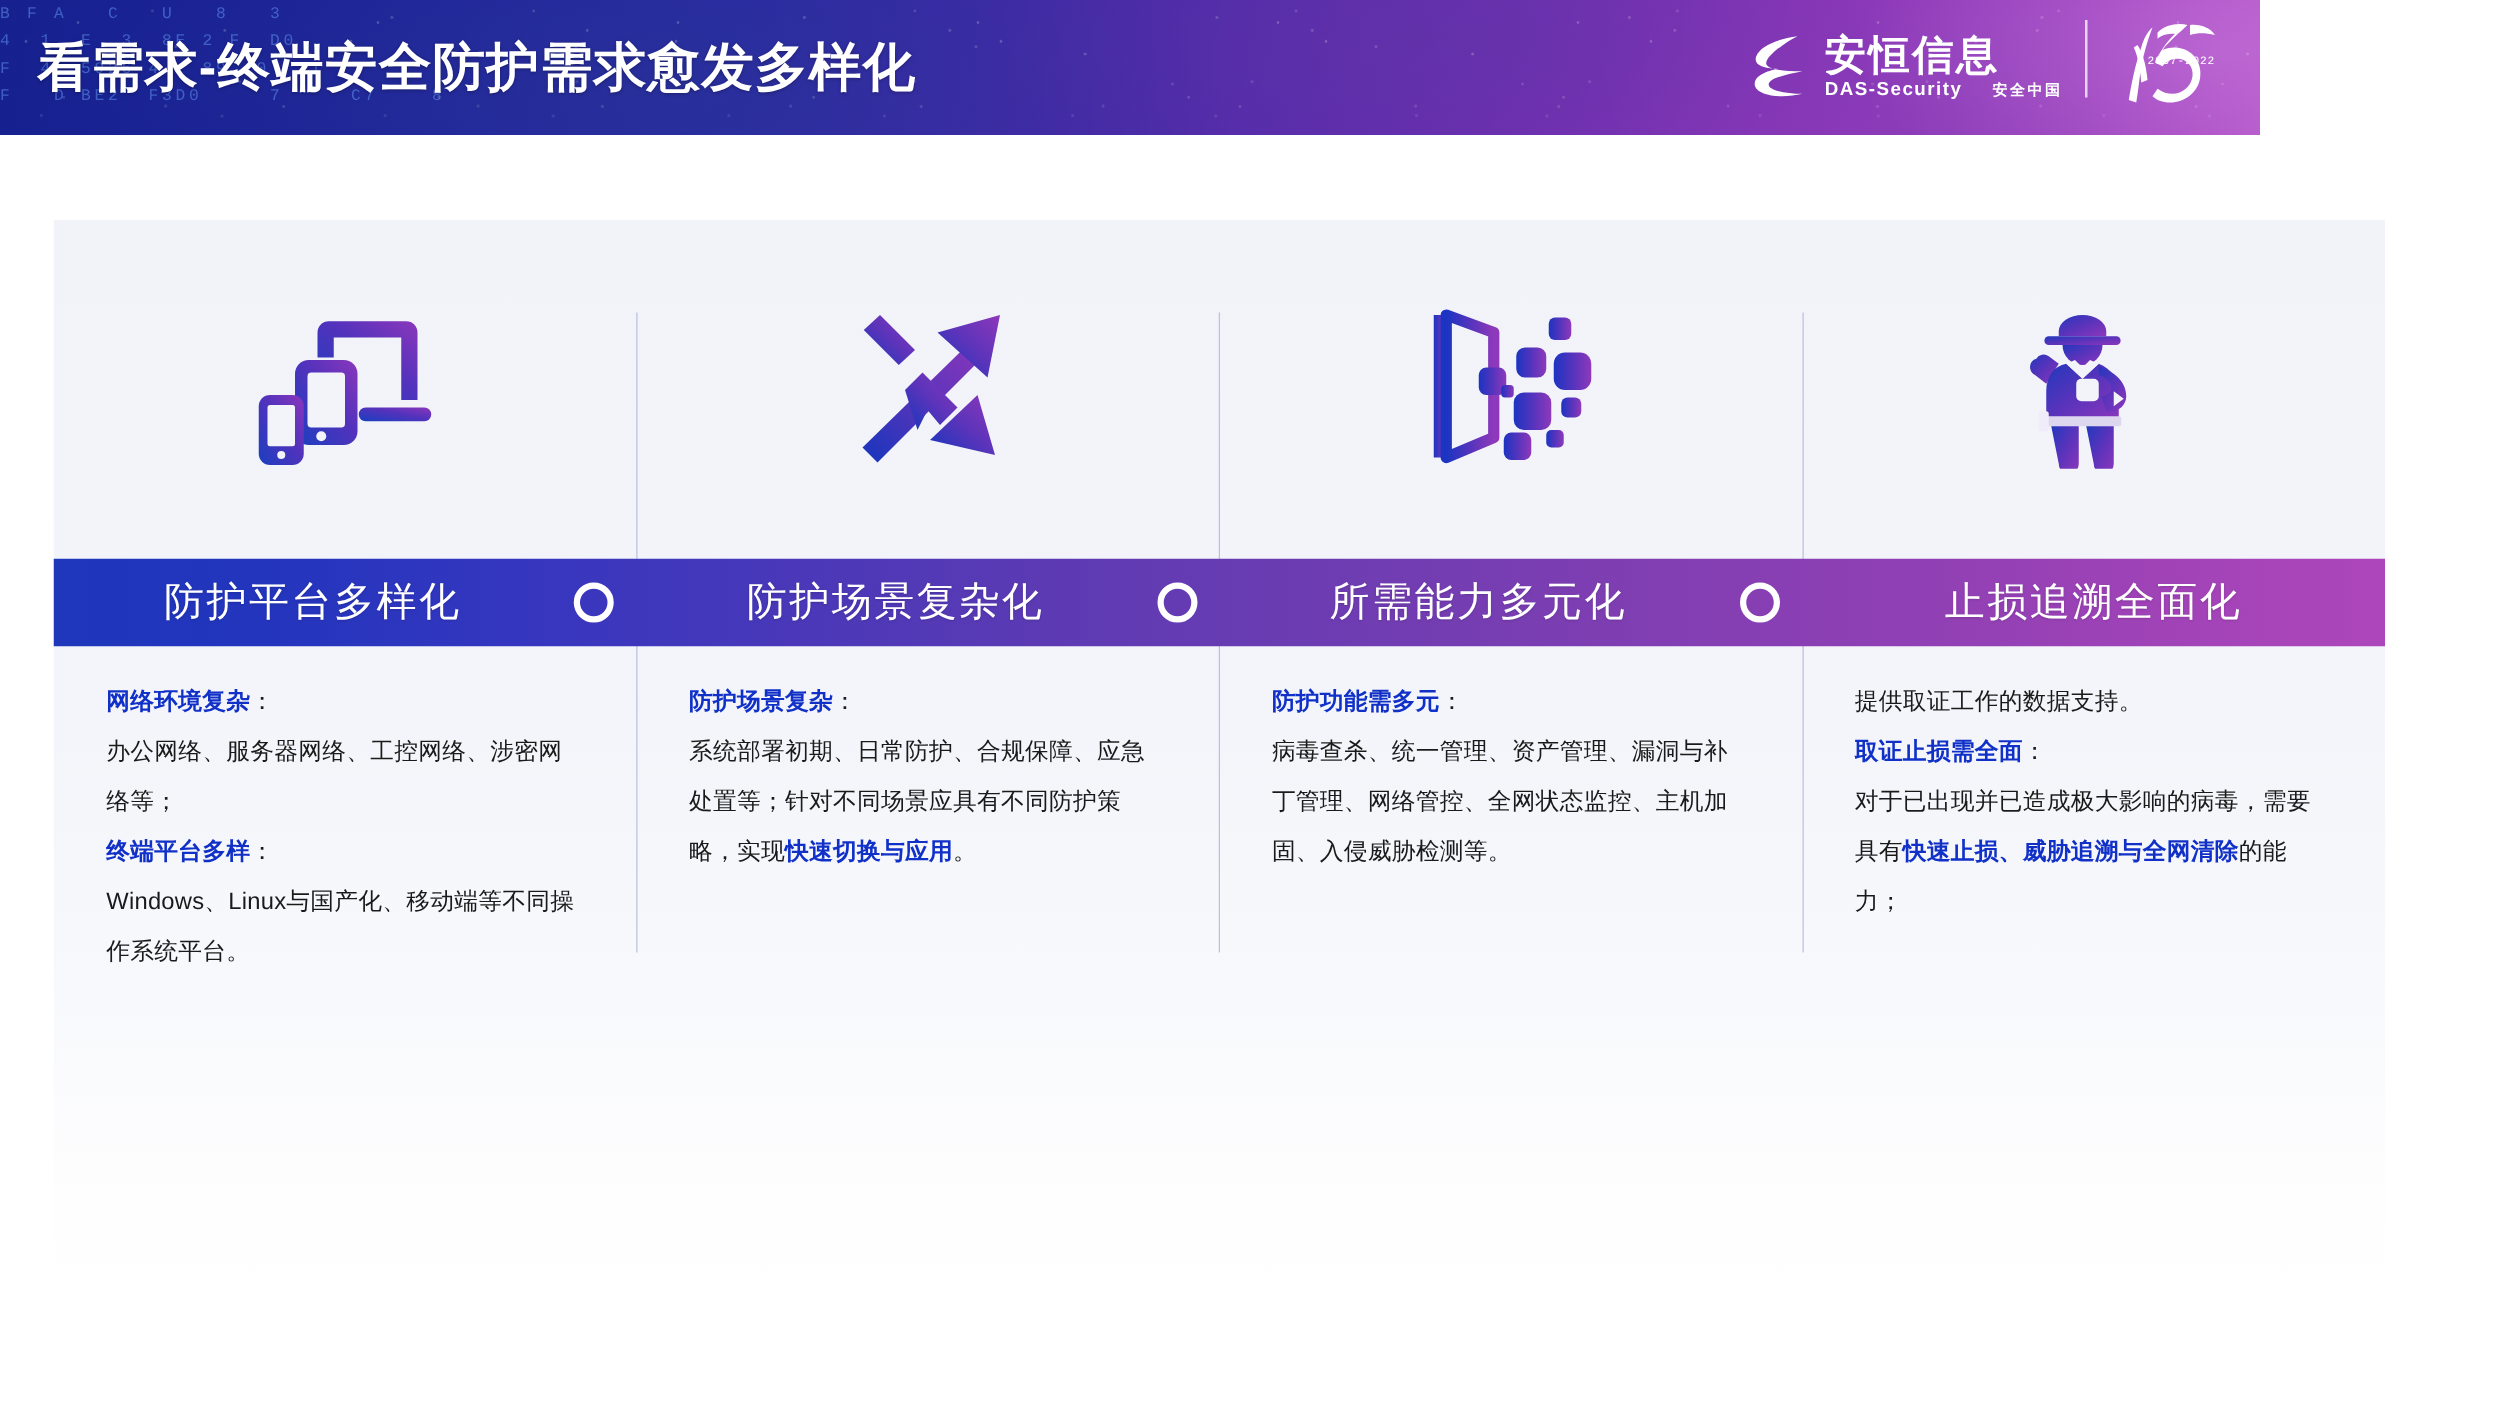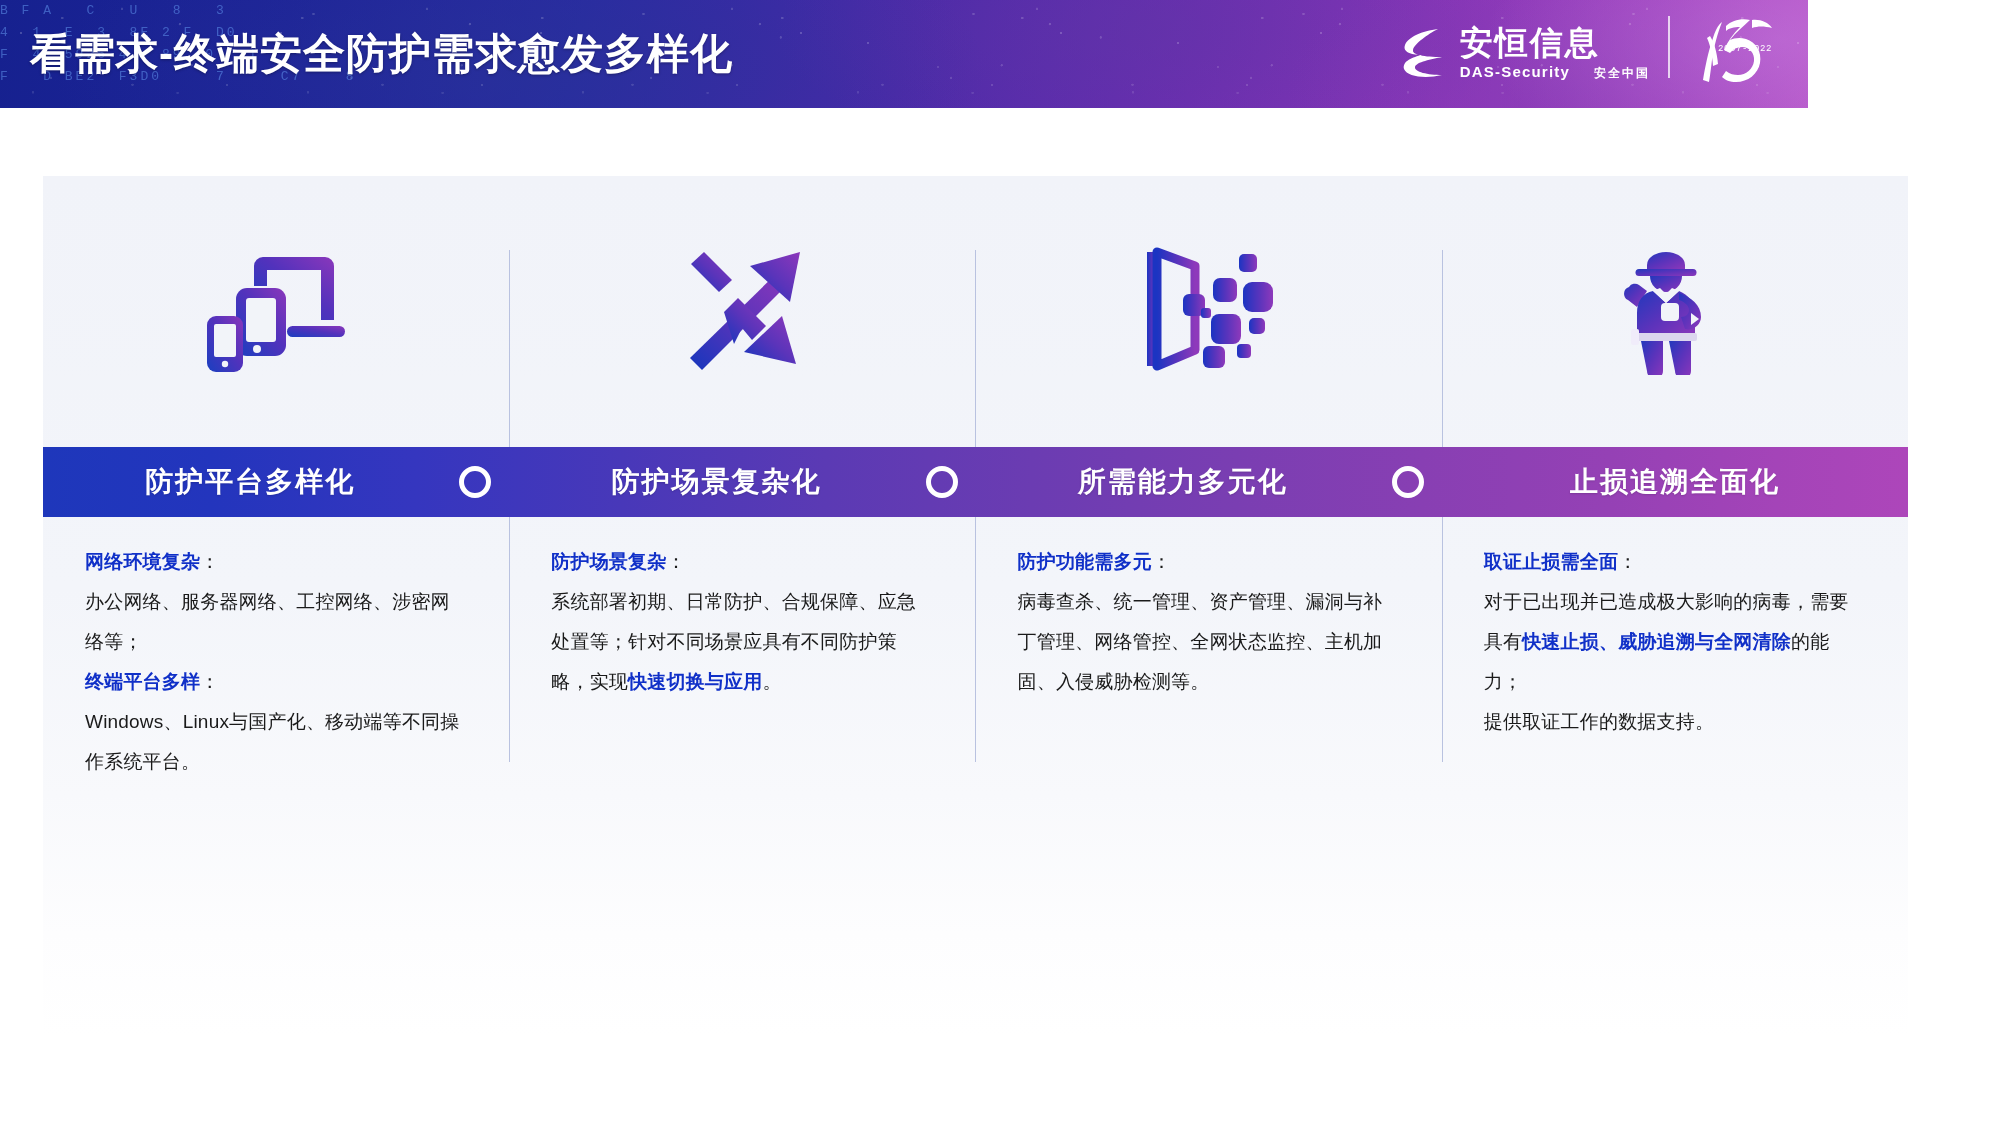--- a/index.html
+++ b/index.html
@@ -100,21 +100,21 @@
       #5b3ab4 42%, #6b3cb2 53%, #7a3eb2 64%, #883fb3 74%,
       #9541b5 84%, #a444b8 93%, #ad46ba 100%);
     display:flex; align-items:center;
   }
   .banner-cell {
     width:466.25px; height:100%;
     display:flex; align-items:center; justify-content:center;
     position:relative;
   }
   .banner-label {
-    font-size:28px; font-weight:bold; color:#ffffff;
+    font-size:32px; font-weight:normal; color:#ffffff;
     letter-spacing:2px; white-space:nowrap;
     text-shadow:0 1px 2px rgba(0,0,0,.15);
     transform:translateX(-26px);
   }
   .banner-dot {
     position:absolute; right:18px; top:50%; transform:translateY(-50%);
     width:32px; height:32px; border:5px solid #ffffff; border-radius:50%;
     box-sizing:border-box;
   }
   .banner-cell:last-child .banner-label { transform:translateX(0); }
@@ -333,18 +333,18 @@
     </div>
 
     <div class="col">
       <div class="body-zone">
         <p class="body-text"><span class="lead">防护功能需多元</span><span>：</span><br><span>病毒查杀、统一管理、资产管理、漏洞与补丁管理、网络管控、全网状态监控、主机加固、入侵威胁检测等。</span></p>
       </div>
     </div>
 
     <div class="col">
       <div class="body-zone">
+        <p class="body-text"><span>提供取证工作的数据支持。</span></p>
         <p class="body-text"><span class="lead">取证止损需全面</span><span>：</span><br><span>对于已出现并已造成极大影响的病毒，需要具有</span><span class="hl">快速止损、威胁追溯与全网清除</span><span>的能力；</span></p>
-        <p class="body-text"><span>提供取证工作的数据支持。</span></p>
       </div>
     </div>
   </div>
 </div>
 
 </body></html>

